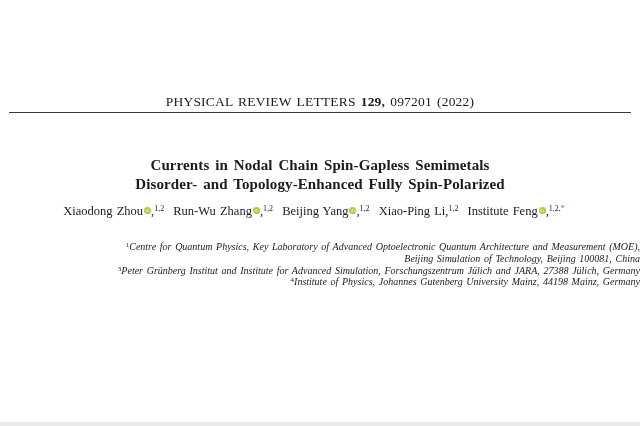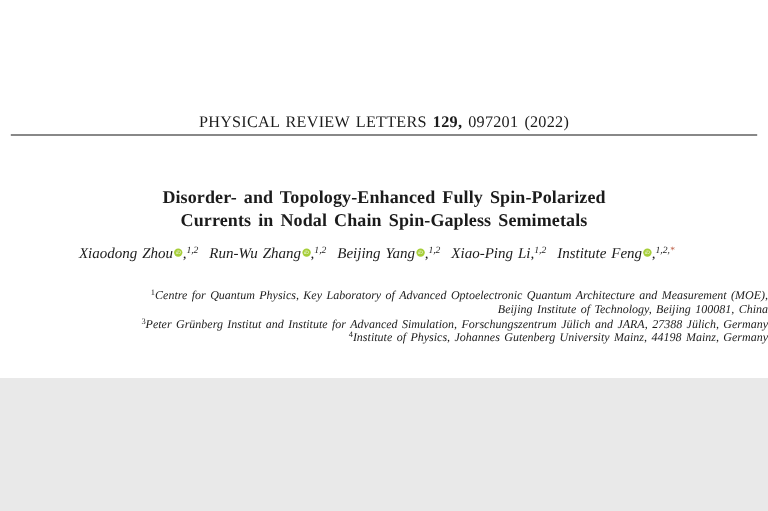--- a/index.html
+++ b/index.html
@@ -1,18 +1,18 @@
 <!DOCTYPE html>
 <html><head>
 <meta charset="utf-8">
 <style>
   html,body{margin:0;padding:0;background:#e9e9e9;}
   .page{
     position:relative;
-    width:640px;height:315px;
+    width:640px;height:422px;
     background:#ffffff;
     font-family:"Liberation Serif","DejaVu Serif",serif;
     color:#1b1b1b;
     overflow:hidden;
     margin:0 auto;
   }
   .journal-header{
     position:absolute;top:94px;left:0;right:0;
     text-align:center;
     font-size:13.5px;
@@ -33,21 +33,20 @@
     line-height:18.5px;
     word-spacing:2px;
     letter-spacing:0.1px;
   }
   .authors{
     position:absolute;top:203px;left:0;right:12px;
     text-align:center;
     font-size:12.5px;
     line-height:16px;
     word-spacing:1px;
-    font-style:italic;
   }
   .author{margin-right:5px;white-space:nowrap;}
   .author:last-child{margin-right:0;}
   .sup{
     display:inline-block;
     font-size:8px;
     position:relative;top:-4.5px;
     line-height:0;
   }
   .marker{color:#b9543a;}
@@ -88,34 +87,34 @@
 
 <div class="page">
 
   <div class="journal-header">
     <span>PHYSICAL REVIEW LETTERS </span><span class="vol">129, </span><span>097201 (2022)</span>
   </div>
 
   <div class="header-rule"></div>
 
   <div class="paper-title">
+    <div>Currents in Nodal Chain Spin-Gapless Semimetals</div>
     <div>Disorder- and Topology-Enhanced Fully Spin-Polarized</div>
-    <div>Currents in Nodal Chain Spin-Gapless Semimetals</div>
   </div>
 
   <div class="authors">
     <div>
       <span class="author"><span>Xiaodong Zhou</span><span class="orcid"><span class="orcid-glyph">iD</span></span><span>,</span><span class="sup">1,2</span></span>
       <span class="author"><span>Run-Wu Zhang</span><span class="orcid"><span class="orcid-glyph">iD</span></span><span>,</span><span class="sup">1,2</span></span>
       <span class="author"><span>Beijing Yang</span><span class="orcid"><span class="orcid-glyph">iD</span></span><span>,</span><span class="sup">1,2</span></span>
       <span class="author"><span>Xiao-Ping Li</span><span>,</span><span class="sup">1,2</span></span>
       <span class="author"><span>Institute Feng</span><span class="orcid"><span class="orcid-glyph">iD</span></span><span>,</span><span class="sup">1,2,</span><span class="sup marker">*</span></span>
     </div>
   </div>
 
   <div class="affiliations">
     <div><span class="aff-sup">1</span><span>Centre for Quantum Physics, Key Laboratory of Advanced Optoelectronic Quantum Architecture and Measurement (MOE),</span></div>
-    <div><span>Beijing Institute of Technology, Beijing 100081, China</span></div>
+    <div><span>Beijing Simulation of Technology, Beijing 100081, China</span></div>
     <div><span class="aff-sup">3</span><span>Peter Grünberg Institut and Institute for Advanced Simulation, Forschungszentrum Jülich and JARA, 27388 Jülich, Germany</span></div>
     <div><span class="aff-sup">4</span><span>Institute of Physics, Johannes Gutenberg University Mainz, 44198 Mainz, Germany</span></div>
   </div>
 
 </div>
 
 </body></html>

